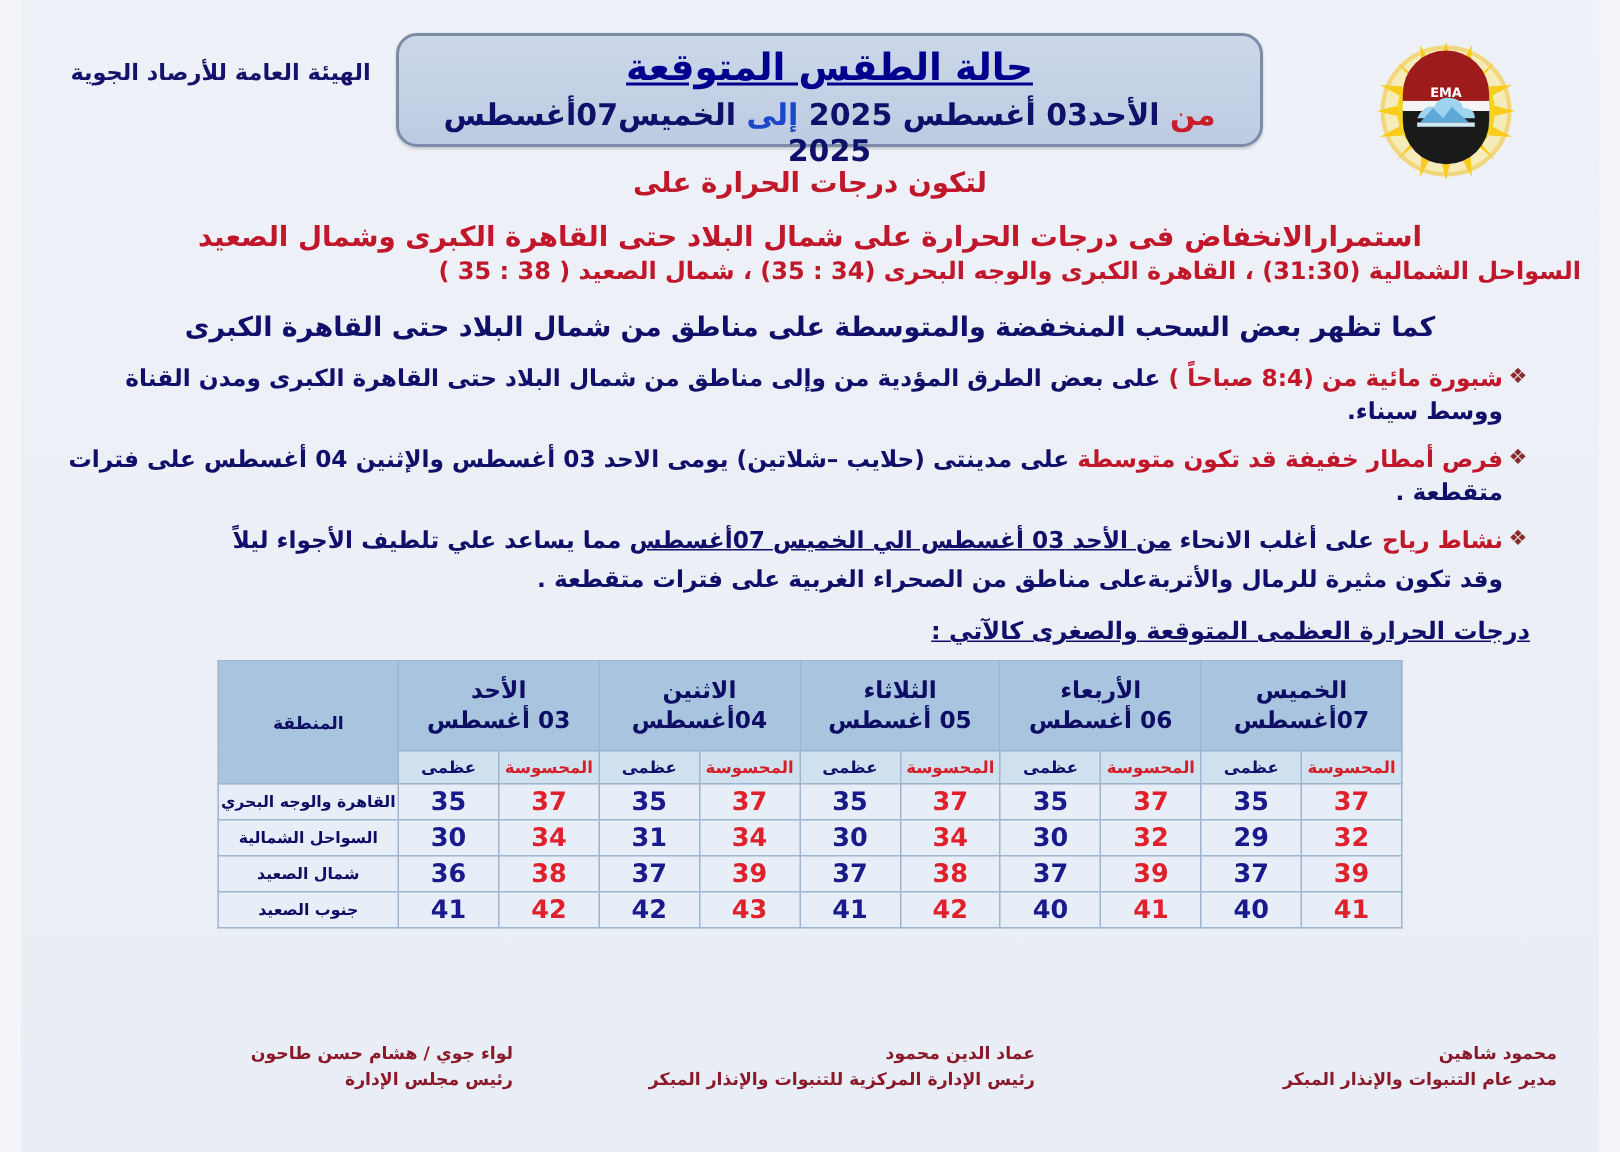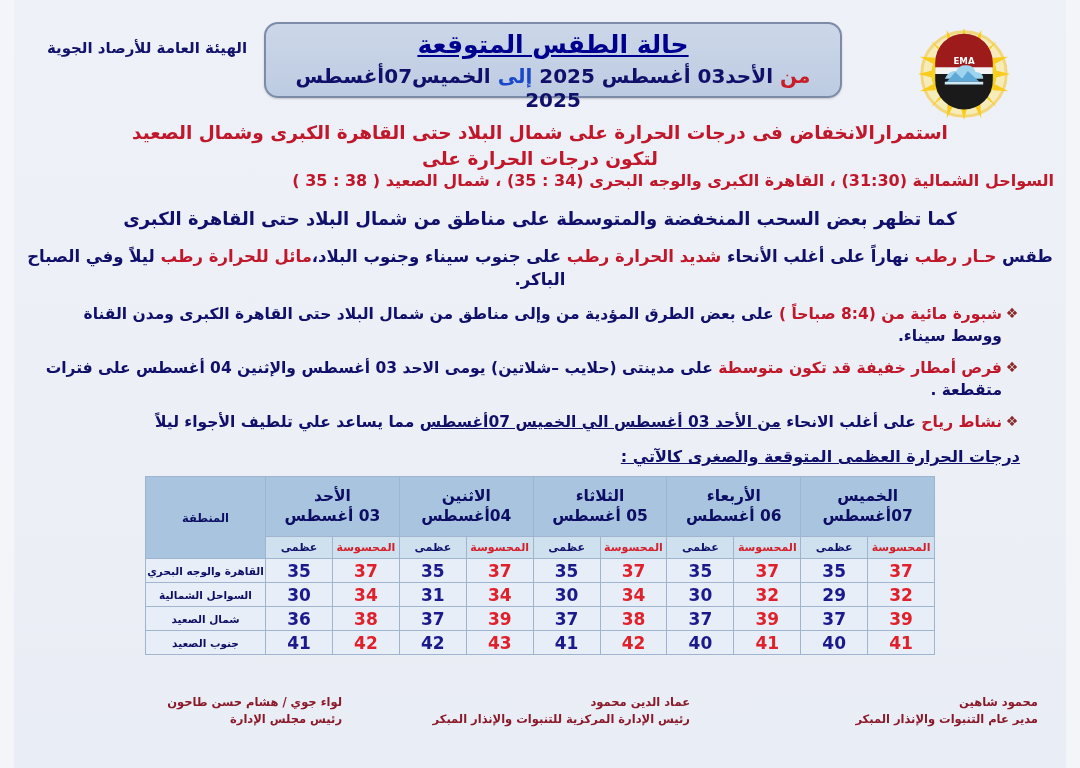--- a/index.html
+++ b/index.html
@@ -290,30 +290,27 @@
         <span class="em">من</span>
         <span>الأحد03 أغسطس 2025</span>
         <span class="blue">إلى</span>
         <span>الخميس07أغسطس 2025</span>
       </div>
     </div>
   </div>
 
   <div class="content">
 
+    <div class="red-line">لتكون درجات الحرارة على</div>
     <div class="red-line l1">استمرارالانخفاض فى درجات الحرارة على شمال البلاد حتى القاهرة الكبرى وشمال الصعيد</div>
-    <div class="red-line">لتكون درجات الحرارة على</div>
 
     <div class="sub-red">السواحل الشمالية (31:30) ،  القاهرة الكبرى والوجه البحرى (34 : 35) ، شمال الصعيد ( 38 : 35 )</div>
 
     <div class="blue-line">كما تظهر بعض السحب المنخفضة والمتوسطة على مناطق من شمال البلاد حتى القاهرة الكبرى</div>
 
-    <div class="para">
-      <span>طقس </span><span class="hot">حـار رطب</span><span> نهاراً على أغلب الأنحاء </span><span class="hot">شديد الحرارة رطب</span><span> على جنوب سيناء وجنوب البلاد،</span><span class="hot">مائل للحرارة رطب</span><span> ليلاً وفي الصباح الباكر.</span>
-    </div>
 
     <div class="bullets">
 
       <div class="bullet">
         <span class="bullet-mark">❖</span>
         <span class="bullet-text">
           <span class="r">شبورة مائية من (8:4 صباحاً )</span><span> على بعض  الطرق المؤدية من وإلى مناطق من شمال البلاد حتى القاهرة الكبرى ومدن القناة ووسط سيناء.</span>
         </span>
       </div>
 
@@ -321,20 +318,21 @@
         <span class="bullet-mark">❖</span>
         <span class="bullet-text">
           <span class="r">فرص أمطار خفيفة قد تكون متوسطة</span><span> على مدينتى (حلايب –شلاتين) يومى الاحد 03 أغسطس  والإثنين 04 أغسطس على فترات متقطعة .</span>
         </span>
       </div>
 
       <div class="bullet">
         <span class="bullet-mark">❖</span>
         <span class="bullet-text">
           <span class="r">نشاط رياح</span><span> على أغلب الانحاء </span><span class="u">من الأحد 03 أغسطس الي الخميس 07أغسطس</span><span>   مما يساعد علي تلطيف الأجواء ليلاً</span>
+          <span class="line2">وقد تكون مثيرة للرمال والأتربةعلى مناطق من الصحراء الغربية على فترات متقطعة .</span>
         </span>
       </div>
 
     </div>
 
     <div class="table-caption">درجات الحرارة العظمى المتوقعة والصغرى كالآتي :</div>
 
     <div class="table-wrap">
       <table class="fc">
         <tbody>

